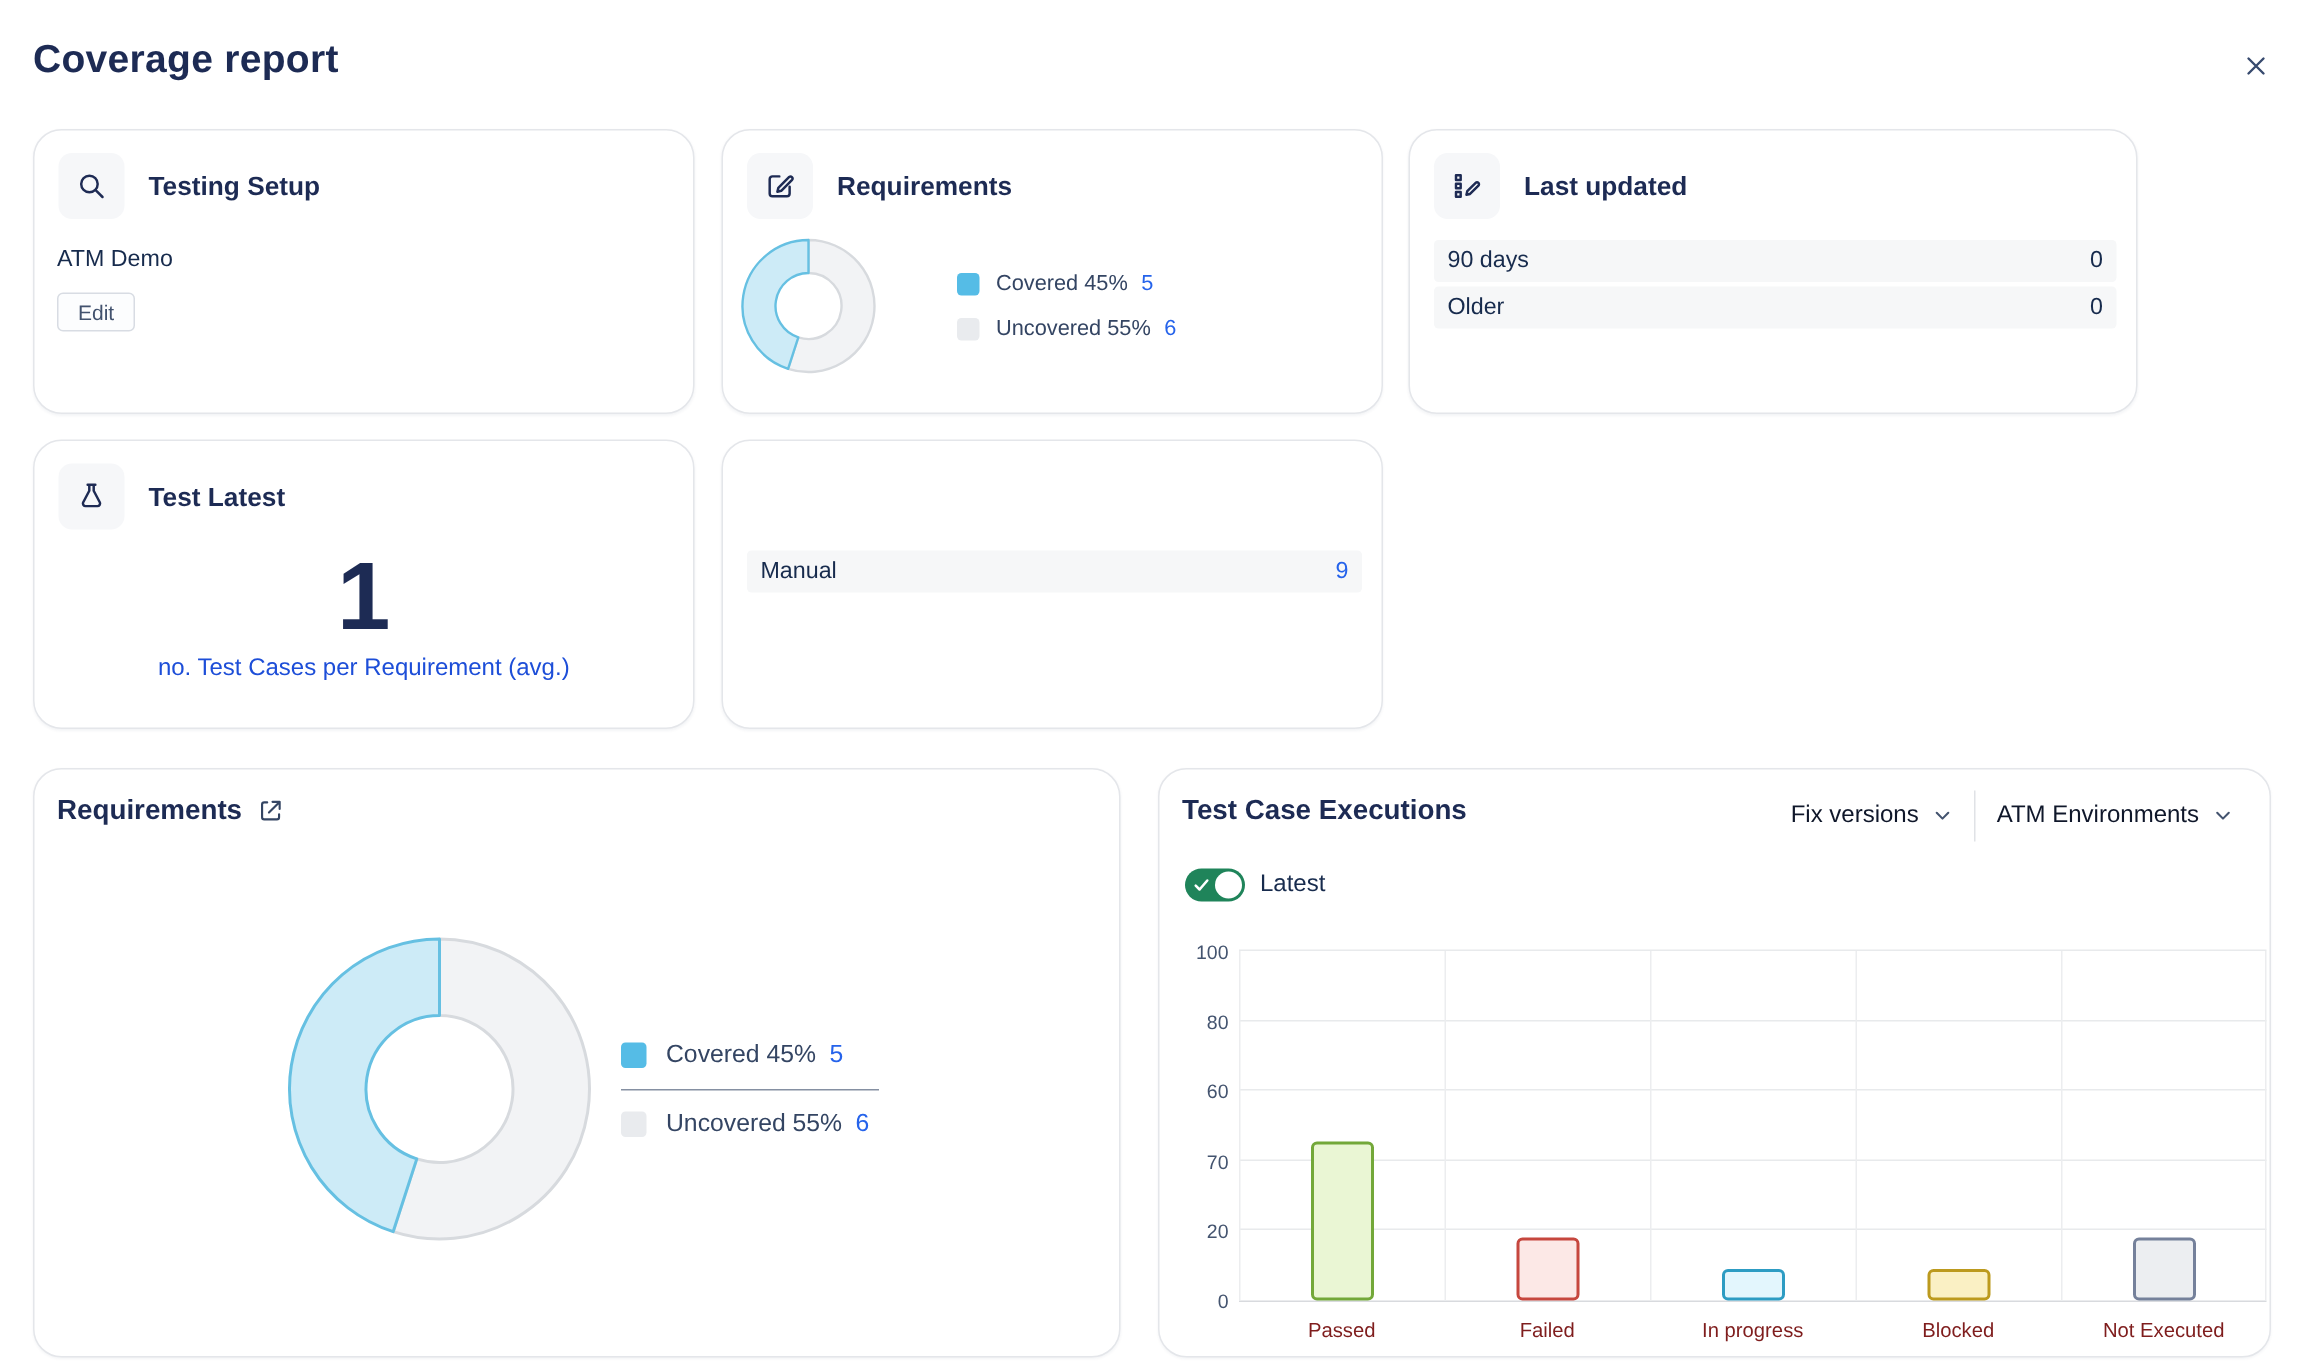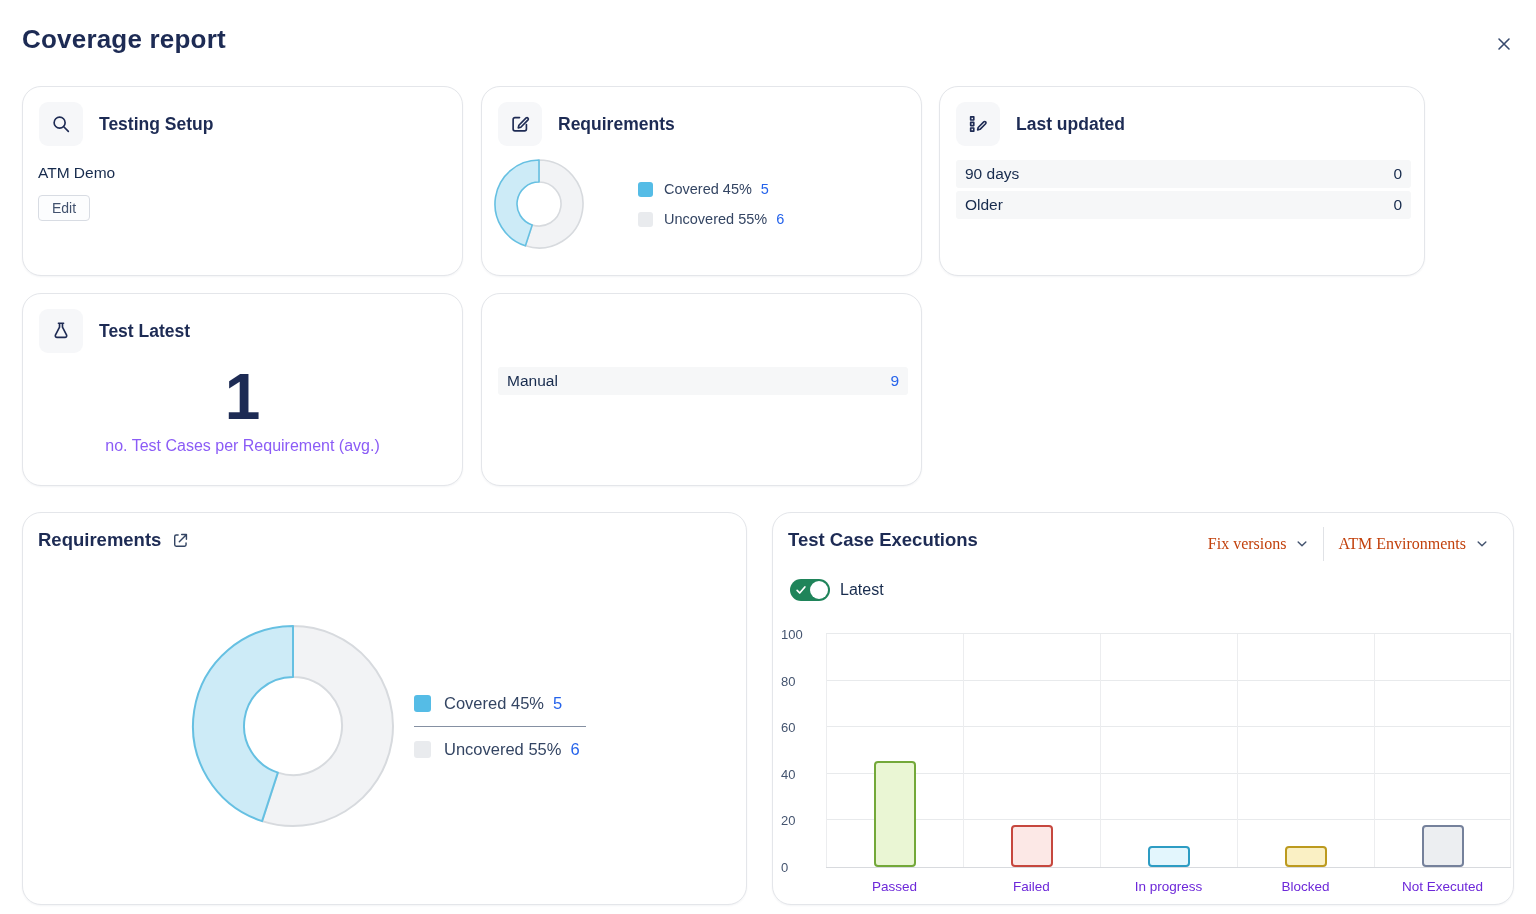--- a/index.html
+++ b/index.html
@@ -64,54 +64,54 @@
   .legend-lg .legend-row { margin: 9px 0; }
   .legend-lg .legend-swatch { width: 17px; height: 17px; margin-right: 13px; }
   .legend-lg .legend-label { font-size: 16.5px; color: #344563; }
   .legend-lg .legend-count { font-size: 16.5px; color: #2563EB; margin-left: 9px; }
   .legend-divider { width: 172px; border: none; border-top: 1px solid #8590A2; margin: 4px 0; }
 
   
   .big-number { position: absolute; left: 0; right: 0; top: 66px; text-align: center;
     font-size: 64px; font-weight: 700; color: #1D2B54; }
   .big-caption { position: absolute; left: 0; right: 0; top: 143px; text-align: center;
-    font-size: 16px; color: #8b5cf6; }
+    font-size: 16px; color: #1d4ed8; }
 
   
   .panel-title-row { display: flex; align-items: center; gap: 10px; padding: 16px 16px 0 15px; }
   .panel-title { font-size: 18.5px; font-weight: 700; color: #1D2B54; }
   .filters { position: absolute; right: 10px; top: 14px; display: flex; align-items: center; }
   .filter-btn {
     display: flex; align-items: center; gap: 9px; background: transparent; border: none;
-    font-family: Liberation Serif, serif; font-size: 16px; color: #c2410c; padding: 8px 14px; cursor: pointer;
+    font-family: Liberation Sans, sans-serif; font-size: 16px; color: #0f172a; padding: 8px 14px; cursor: pointer;
   }
   .filter-divider { width: 1px; height: 34px; background: #E0E2E6; }
   .toggle-row { position: absolute; left: 17px; top: 66px; display: flex; align-items: center; }
   .toggle {
     position: relative; width: 40px; height: 22px; border-radius: 11px;
     background: #1F845A; border: none; cursor: pointer; flex: none;
   }
   .toggle .knob { position: absolute; right: 2px; top: 2px; width: 18px; height: 18px;
     border-radius: 50%; background: #fff; }
   .toggle svg { position: absolute; left: 5px; top: 5px; width: 12px; height: 12px; }
   .toggle-label { margin-left: 10px; font-size: 16px; color: #172B4D; }
 
   
   .chart-wrap { position: absolute; left: 8px; top: 121px; }
   .chart-yaxis { position: absolute; left: 0; top: 0; width: 38px; height: 233px; }
-  .ytick { position: absolute; right: 0; width: 38px; 
+  .ytick { position: absolute; right: 0; width: 38px; text-align: right;
     font-size: 13px; color: #44546F; }
   .chart-plot { position: absolute; left: 45px; top: 0; width: 685px; height: 233px; }
   .gridline-h { position: absolute; left: 0; width: 100%; height: 1px; background: #E8EAEC; }
   .gridline-h.zero { background: #D8DADE; }
   .gridline-v { position: absolute; top: 0; width: 1px; height: 100%; background: #ECEDEF; }
   .bar { position: absolute; bottom: 0; width: 42px; border-width: 2px; border-style: solid;
     border-radius: 4px; }
   .chart-xlabels { position: absolute; left: 45px; top: 245px; width: 685px; display: flex; }
-  .xlabel { width: 137px; text-align: center; font-size: 13.5px; color: #6d28d9; }
+  .xlabel { width: 137px; text-align: center; font-size: 13.5px; color: #7f1d1d; }
 
   .donut-lg { position: absolute; left: 167px; top: 110px; }
   .legend-lg-wrap { position: absolute; left: 391px; top: 172px; }
 </style>
 </head>
 <body>
 
 <h1 class="page-title">Coverage report</h1>
 <button class="close-btn" aria-label="Close">
   <svg width="18" height="18" viewBox="0 0 18 18">
@@ -260,21 +260,21 @@
         <path d="M2.5 7.5 L5.5 10.5 L11.5 3.5" stroke="#ffffff" stroke-width="2" fill="none" stroke-linecap="round" stroke-linejoin="round"></path>
       </svg>
       <span class="knob"></span>
     </button>
     <span class="toggle-label">Latest</span>
   </div>
   <div class="chart-wrap">
     <div class="chart-yaxis">
         <div class="ytick" style="top: 226px;">0</div>
         <div class="ytick" style="top: 179.4px;">20</div>
-        <div class="ytick" style="top: 132.8px;">40</div>
+        <div class="ytick" style="top: 132.8px;">70</div>
         <div class="ytick" style="top: 86.2px;">60</div>
         <div class="ytick" style="top: 39.6px;">80</div>
         <div class="ytick" style="top: -7px;">100</div>
       </div>
     <div class="chart-plot">
         <div class="gridline-h zero" style="top: 233px;"></div>
         <div class="gridline-h" style="top: 185.4px;"></div>
         <div class="gridline-h" style="top: 138.8px;"></div>
         <div class="gridline-h" style="top: 92.2px;"></div>
         <div class="gridline-h" style="top: 45.6px;"></div>

